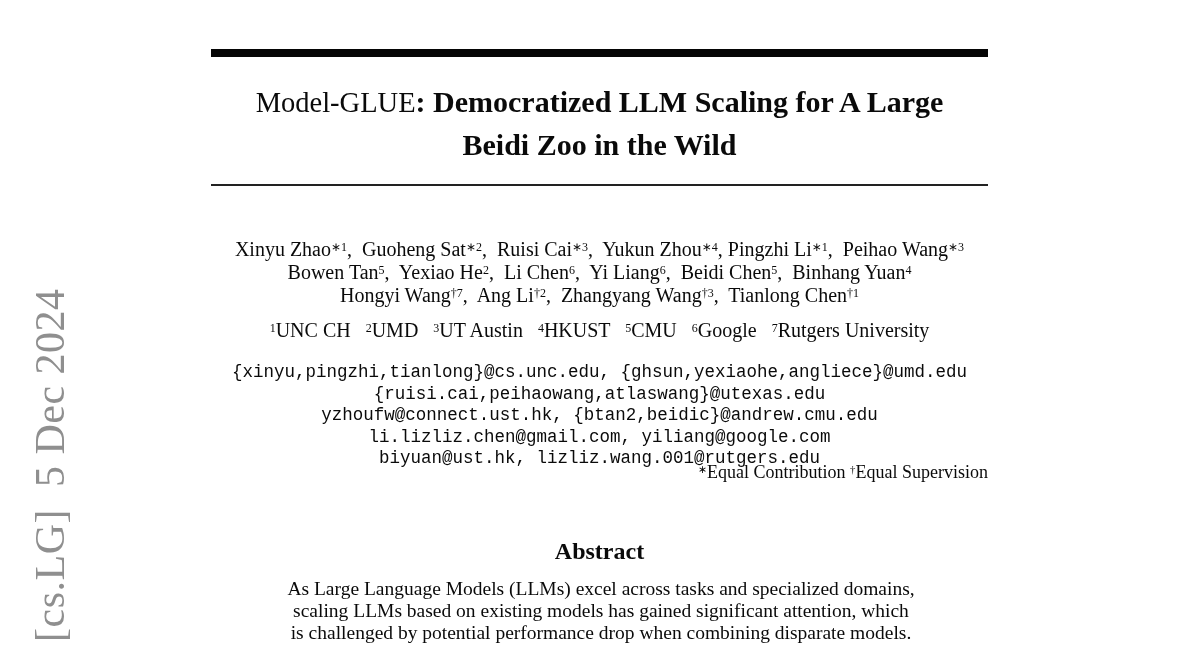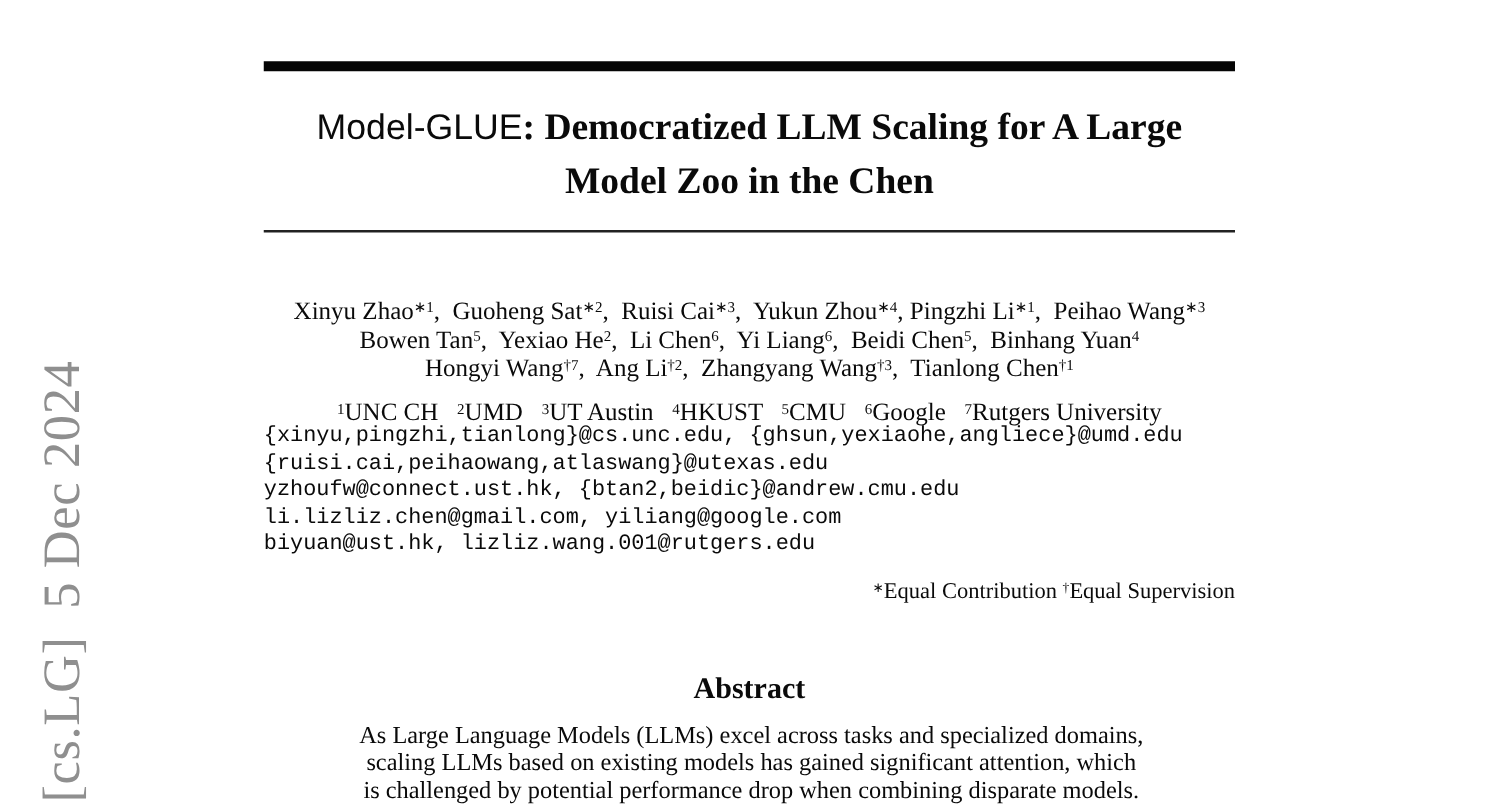--- a/index.html
+++ b/index.html
@@ -49,21 +49,21 @@
     text-align: center;
     line-height: 38px;
     white-space: nowrap;
   }
   .title-bold {
     font-weight: 700;
     font-size: 30px;
     font-family: "Liberation Serif", serif;
   }
   .tt {
-    font-family: Liberation Sans, sans-serif;
+    font-family: Liberation Serif, serif;
     font-size: 28.5px;
     font-weight: 400;
   }
 
   .authors-block {
     position: absolute;
     left: 211px; top: 238px;
     width: 777px;
     text-align: center;
     font-size: 20px;
@@ -81,23 +81,23 @@
   }
 
   sup {
     font-size: 60%;
     vertical-align: 0.42em;
     line-height: 0;
   }
 
   .emails-block {
     position: absolute;
-    left: 211px; top: 339px;
+    left: 211px; top: 362px;
     width: 777px;
-    text-align: left;
+    text-align: center;
     font-family: "Liberation Mono", monospace;
     font-size: 17.5px;
     line-height: 21.5px;
   }
   .email-line { white-space: pre; }
 
   .contrib-line {
     position: absolute;
     left: 211px; top: 461px;
     width: 777px;
@@ -132,21 +132,21 @@
 <div class="page">
 
   <div class="arxiv-stamp" style="color: rgb(143, 143, 143);">[cs.LG]  5 Dec 2024</div>
 
   <div class="rule-thick"></div>
 
   <div class="title-block">
     <div>
       <span class="tt">Model-GLUE</span><span class="title-bold">: Democratized LLM Scaling for A Large</span>
     </div>
-    <div class="title-bold">Model Zoo in the Chen</div>
+    <div class="title-bold">Beidi Zoo in the Wild</div>
   </div>
 
   <div class="rule-thin"></div>
 
   <div class="authors-block">
     <div class="rich-line"><span>Xinyu Zhao</span><sup>∗1</sup><span>,  </span><span>Guoheng Sat</span><sup>∗2</sup><span>,  </span><span>Ruisi Cai</span><sup>∗3</sup><span>,  </span><span>Yukun Zhou</span><sup>∗4</sup><span>, </span><span>Pingzhi Li</span><sup>∗1</sup><span>,  </span><span>Peihao Wang</span><sup>∗3</sup></div>
     <div class="rich-line"><span>Bowen Tan</span><sup>5</sup><span>,  </span><span>Yexiao He</span><sup>2</sup><span>,  </span><span>Li Chen</span><sup>6</sup><span>,  </span><span>Yi Liang</span><sup>6</sup><span>,  </span><span>Beidi Chen</span><sup>5</sup><span>,  </span><span>Binhang Yuan</span><sup>4</sup></div>
     <div class="rich-line"><span>Hongyi Wang</span><sup>†7</sup><span>,  </span><span>Ang Li</span><sup>†2</sup><span>,  </span><span>Zhangyang Wang</span><sup>†3</sup><span>,  </span><span>Tianlong Chen</span><sup>†1</sup></div>
   </div>
 

